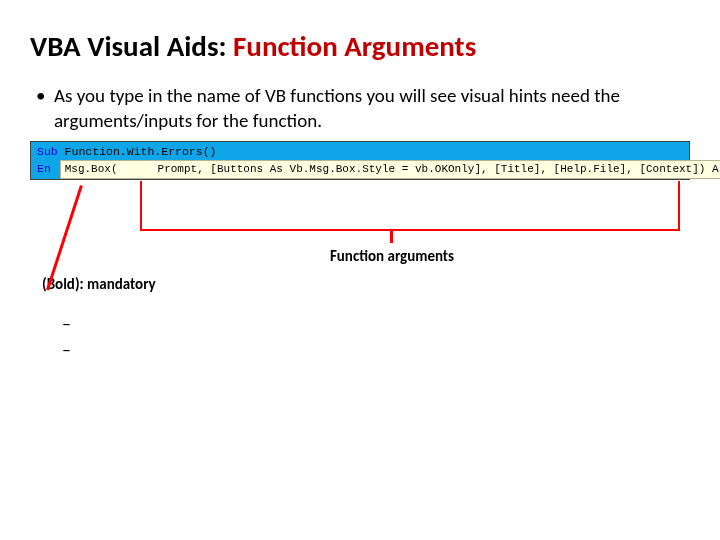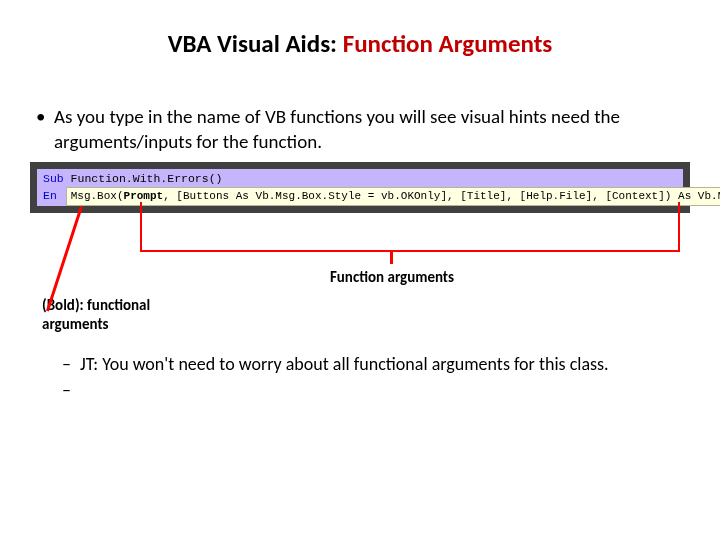--- a/index.html
+++ b/index.html
@@ -6,24 +6,24 @@
   body {
     width: 720px;
     height: 540px;
     background: #ffffff;
     font-family: Calibri, Arial, sans-serif;
     color: #000000;
     padding: 20px 30px;
     position: relative;
   }
   .title {
-    text-align: center;
-    font-size: 25px;
+    text-align: left;
+    font-size: 29px;
     margin-top: 8px;
-    margin-bottom: 46px;
+    margin-bottom: 20px;
   }
   .title-plain { color: #000; }
   .title-red { color: #c00000; font-weight: bold; }
   .bullet-row {
     display: flex;
     align-items: flex-start;
     font-size: 19px;
     line-height: 1.3;
     margin-bottom: 8px;
     padding-left: 6px;
@@ -35,39 +35,39 @@
   .code-area {
     position: relative;
     height: 130px;
     margin-top: 4px;
     margin-bottom: 4px;
   }
   .code-box {
     position: absolute;
     left: 0;
     right: 0;
-    border: 7px solid #404040;
-    background: #c4b5fd;
+    border: 1px solid #404040;
+    background: #0ea5e9;
     font-family: "Courier New", Consolas, monospace;
     font-size: 11.5px;
     padding: 3px 6px 0 6px;
     line-height: 1.3;
   }
   .code-line { white-space: nowrap; }
   .kw { color: #0000cc; }
   .tooltip {
     display: inline-block;
     background: #ffffe1;
     border: 1px solid #b5b591;
     padding: 1px 4px;
     font-family: "Courier New", Consolas, monospace;
     font-size: 11px;
     margin-left: 2px;
   }
-  .tooltip .bold { font-weight: bold; }
+  .tooltip .bold { font-weight: normal; margin-left: 40px; }
   .red-bracket {
     position: absolute;
     border: 2.5px solid #ff0000;
     border-top: none;
   }
   .red-line {
     position: absolute;
     background: #ff0000;
   }
   .label-center {
@@ -123,25 +123,23 @@
   <div class="red-bracket" style="left:110px; right:10px; top:40px; height:50px;"></div>
 
   <div class="red-line" style="left:360px; top:90px; width:2.5px; height:12px;"></div>
 
   <div class="label-center" style="left:262px; top:106px;">Function arguments</div>
 
   <div class="red-line" style="left:50px; top:44px; width:2.5px; height:110px; transform:rotate(18deg); transform-origin: top left;"></div>
 </div>
 
 <div class="label-left">
-  <div>(Bold): functional</div>
-  <div>arguments</div>
+  <div>(Bold): mandatory</div>
 </div>
 
 <div class="sub-bullets">
   <div class="sub-row">
     <span class="sub-dash">–</span>
-    <span>JT: You won't need to worry about all functional arguments for this class.</span>
   </div>
   <div class="sub-row">
     <span class="sub-dash">–</span>
   </div>
 </div>
 
 </body></html>

